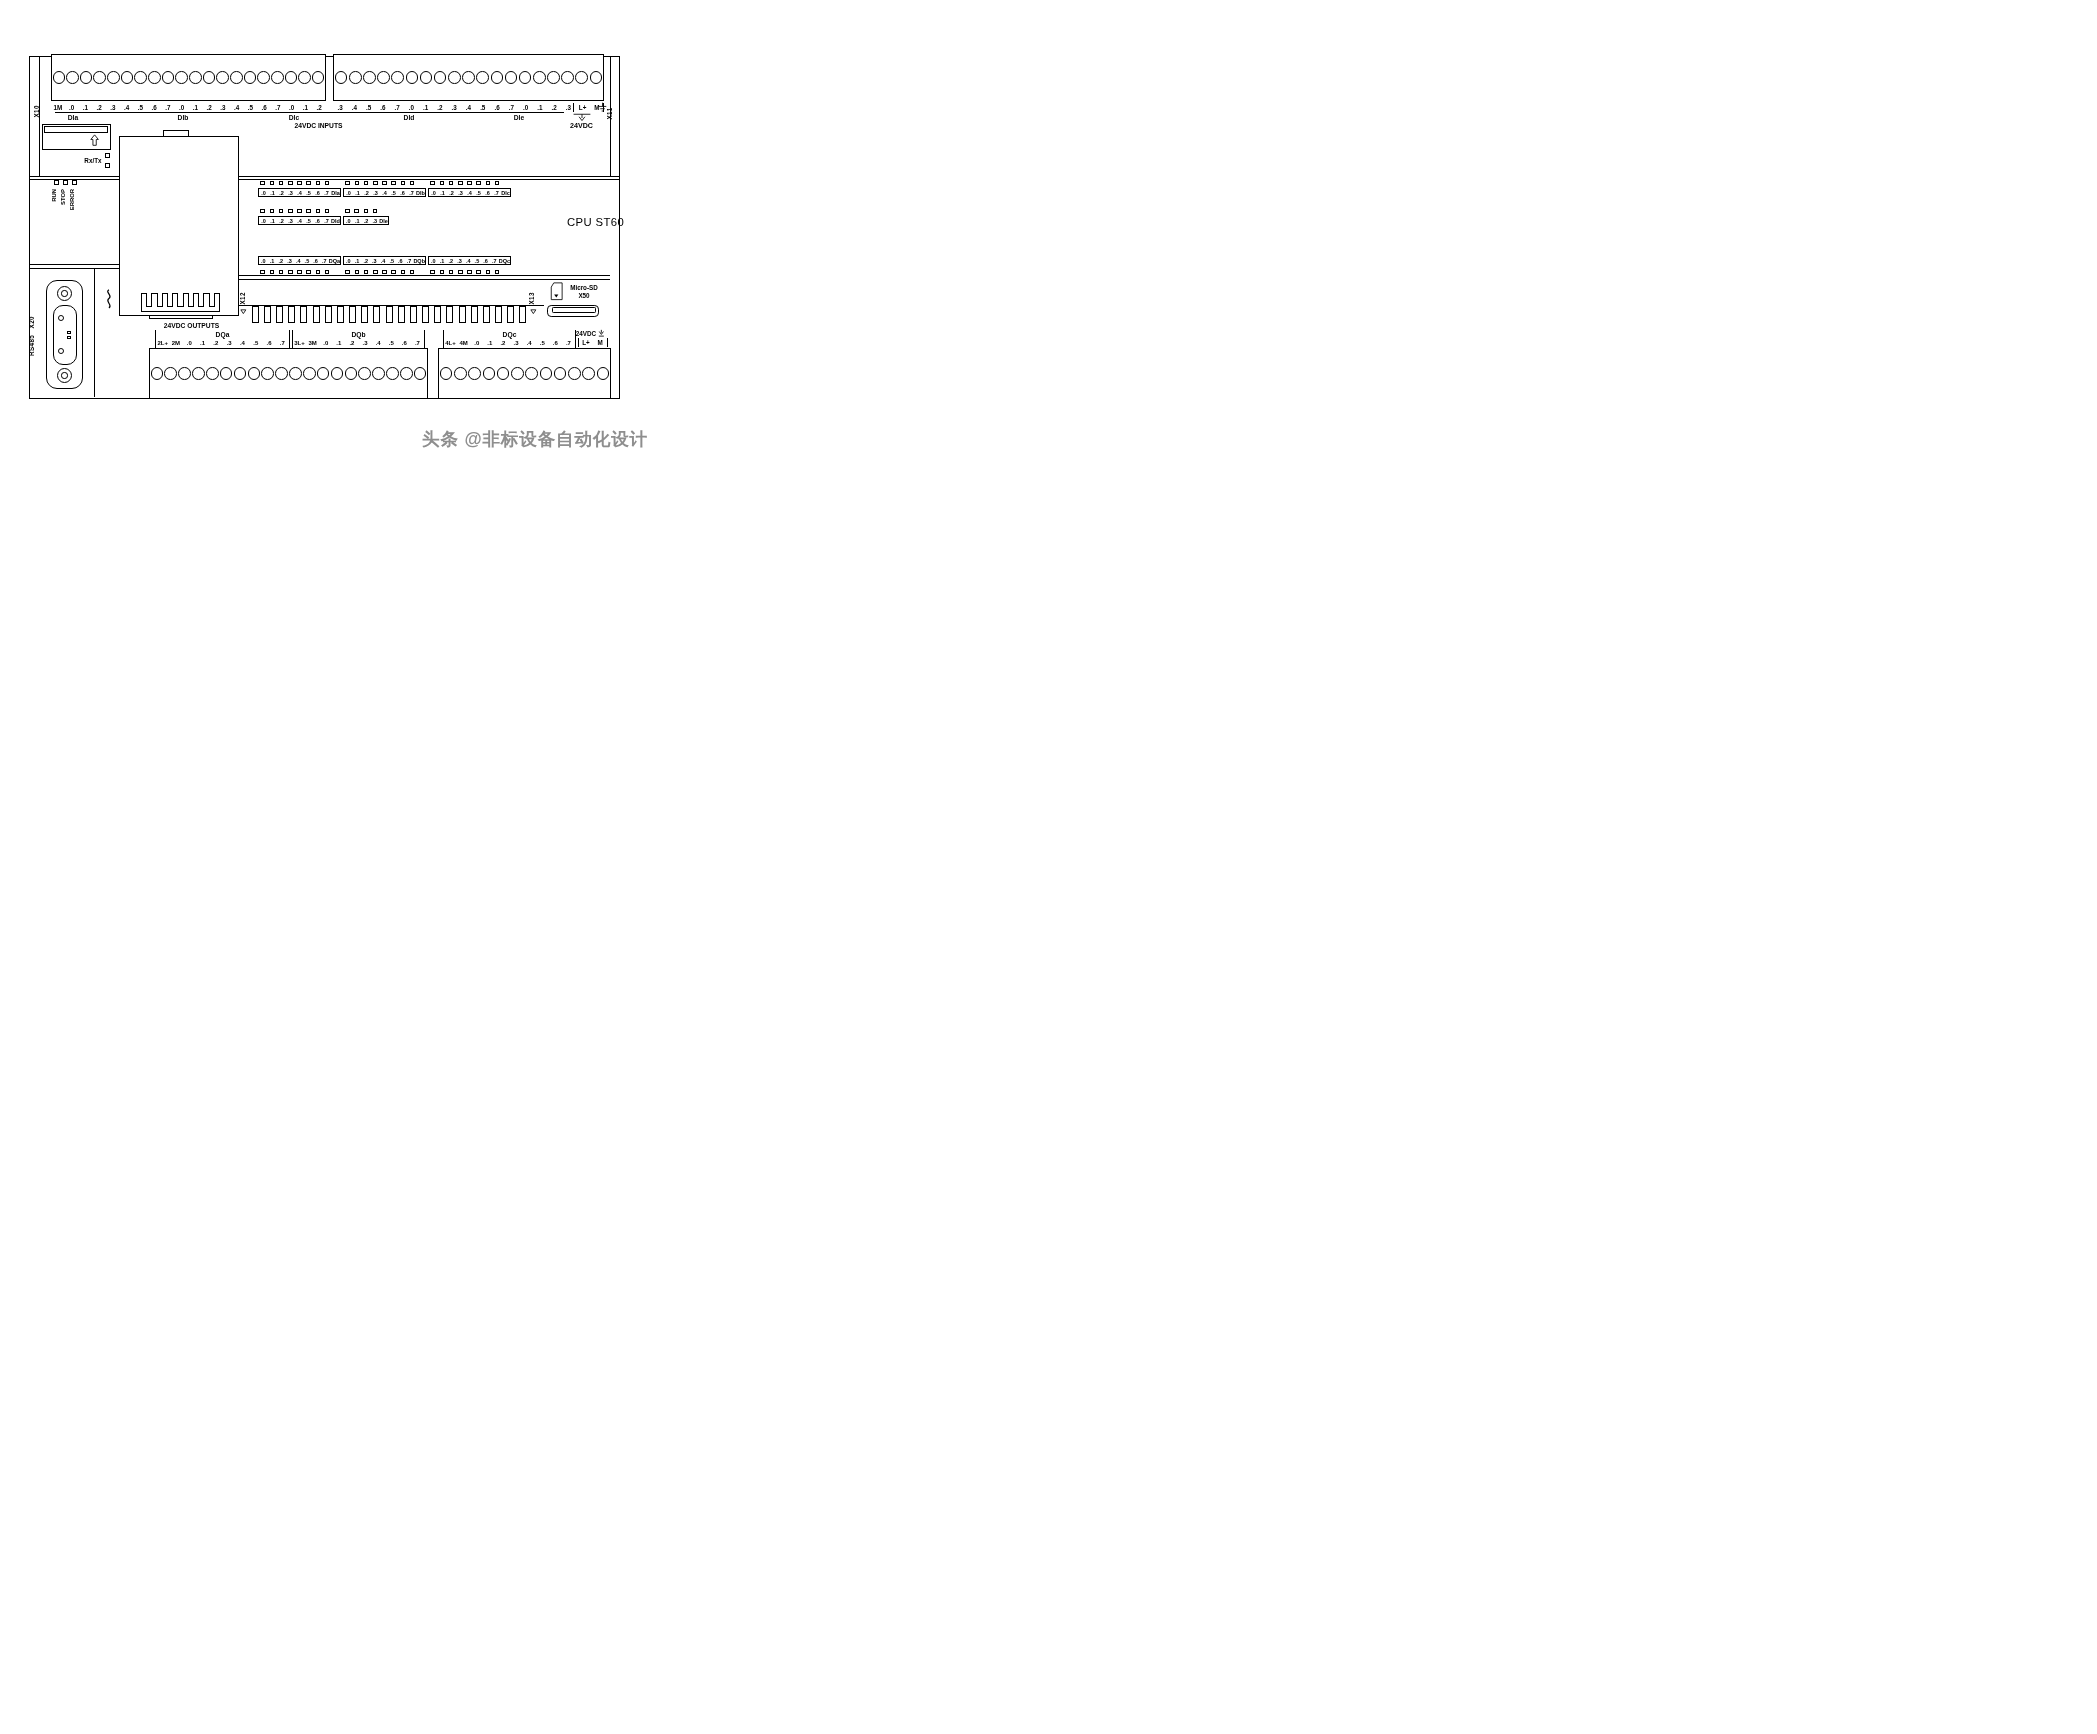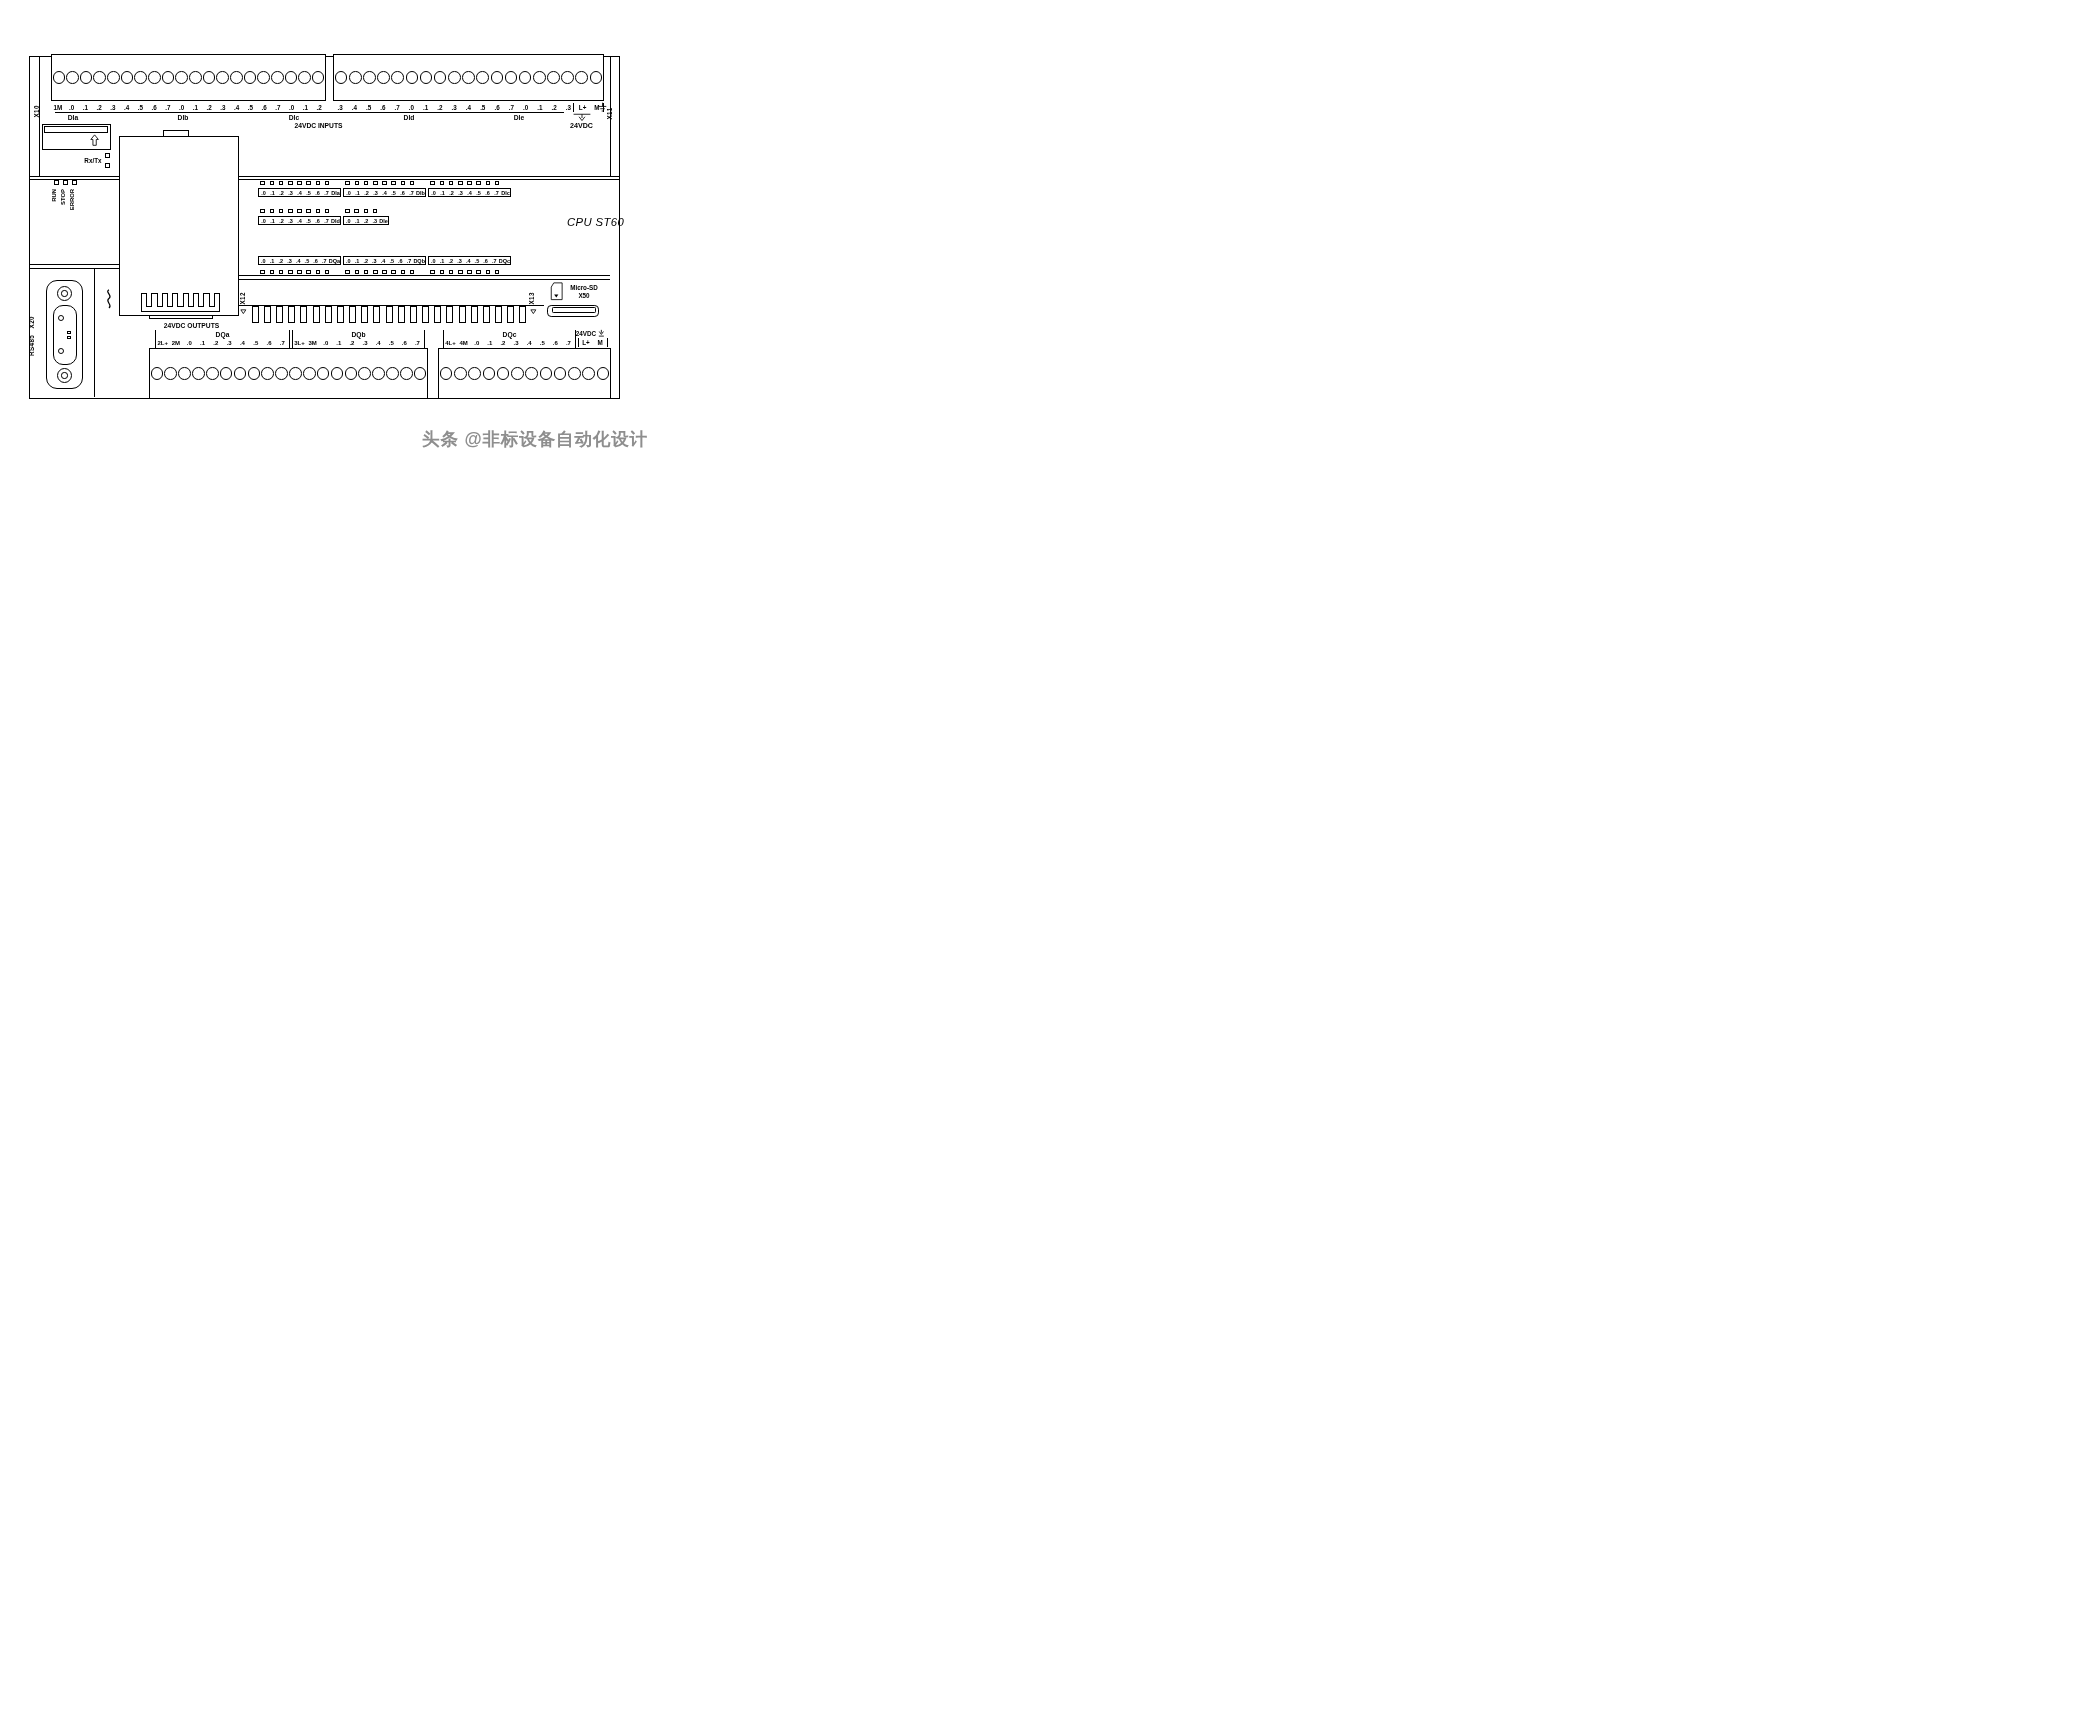--- a/index.html
+++ b/index.html
@@ -1,19 +1,19 @@
 <!DOCTYPE html>
 <html style="font-size:6.7px"><head>
 <meta charset="utf-8">
 <style>
   * { margin:0; padding:0; box-sizing:border-box; }
   html,body { background:#ffffff; }
   body { font-family:"Liberation Sans", sans-serif; color:#000; }
   #canvas { position:relative; width:650px; height:460px; background:#fff; overflow:hidden; }
-  .abs  { position:absolute;font-style:italic; }
+  .abs  { position:absolute; }
   .rect { position:absolute; border:0.8px solid #000; background:#fff; }
   .line { position:absolute; background:#000; }
   .grid { position:absolute; display:grid; }
   .cell { display:flex; align-items:center; justify-content:center; }
   .circle { width:12.6px; height:12.6px; border:0.8px solid #000; border-radius:50%; background:#fff; }
   .sq { width:4.6px; height:4.6px; border:0.8px solid #000; background:#fff; }
   .tl { font-size:6.3px; font-weight:700; white-space:nowrap; }
   .gl { position:absolute; transform:translateX(-50%); font-size:6.7px; font-weight:700; }
   .vtext { position:absolute; writing-mode:vertical-rl; transform:rotate(180deg);
            font-size:6.3px; font-weight:700; text-align:center; letter-spacing:0.4px; line-height:1; }

